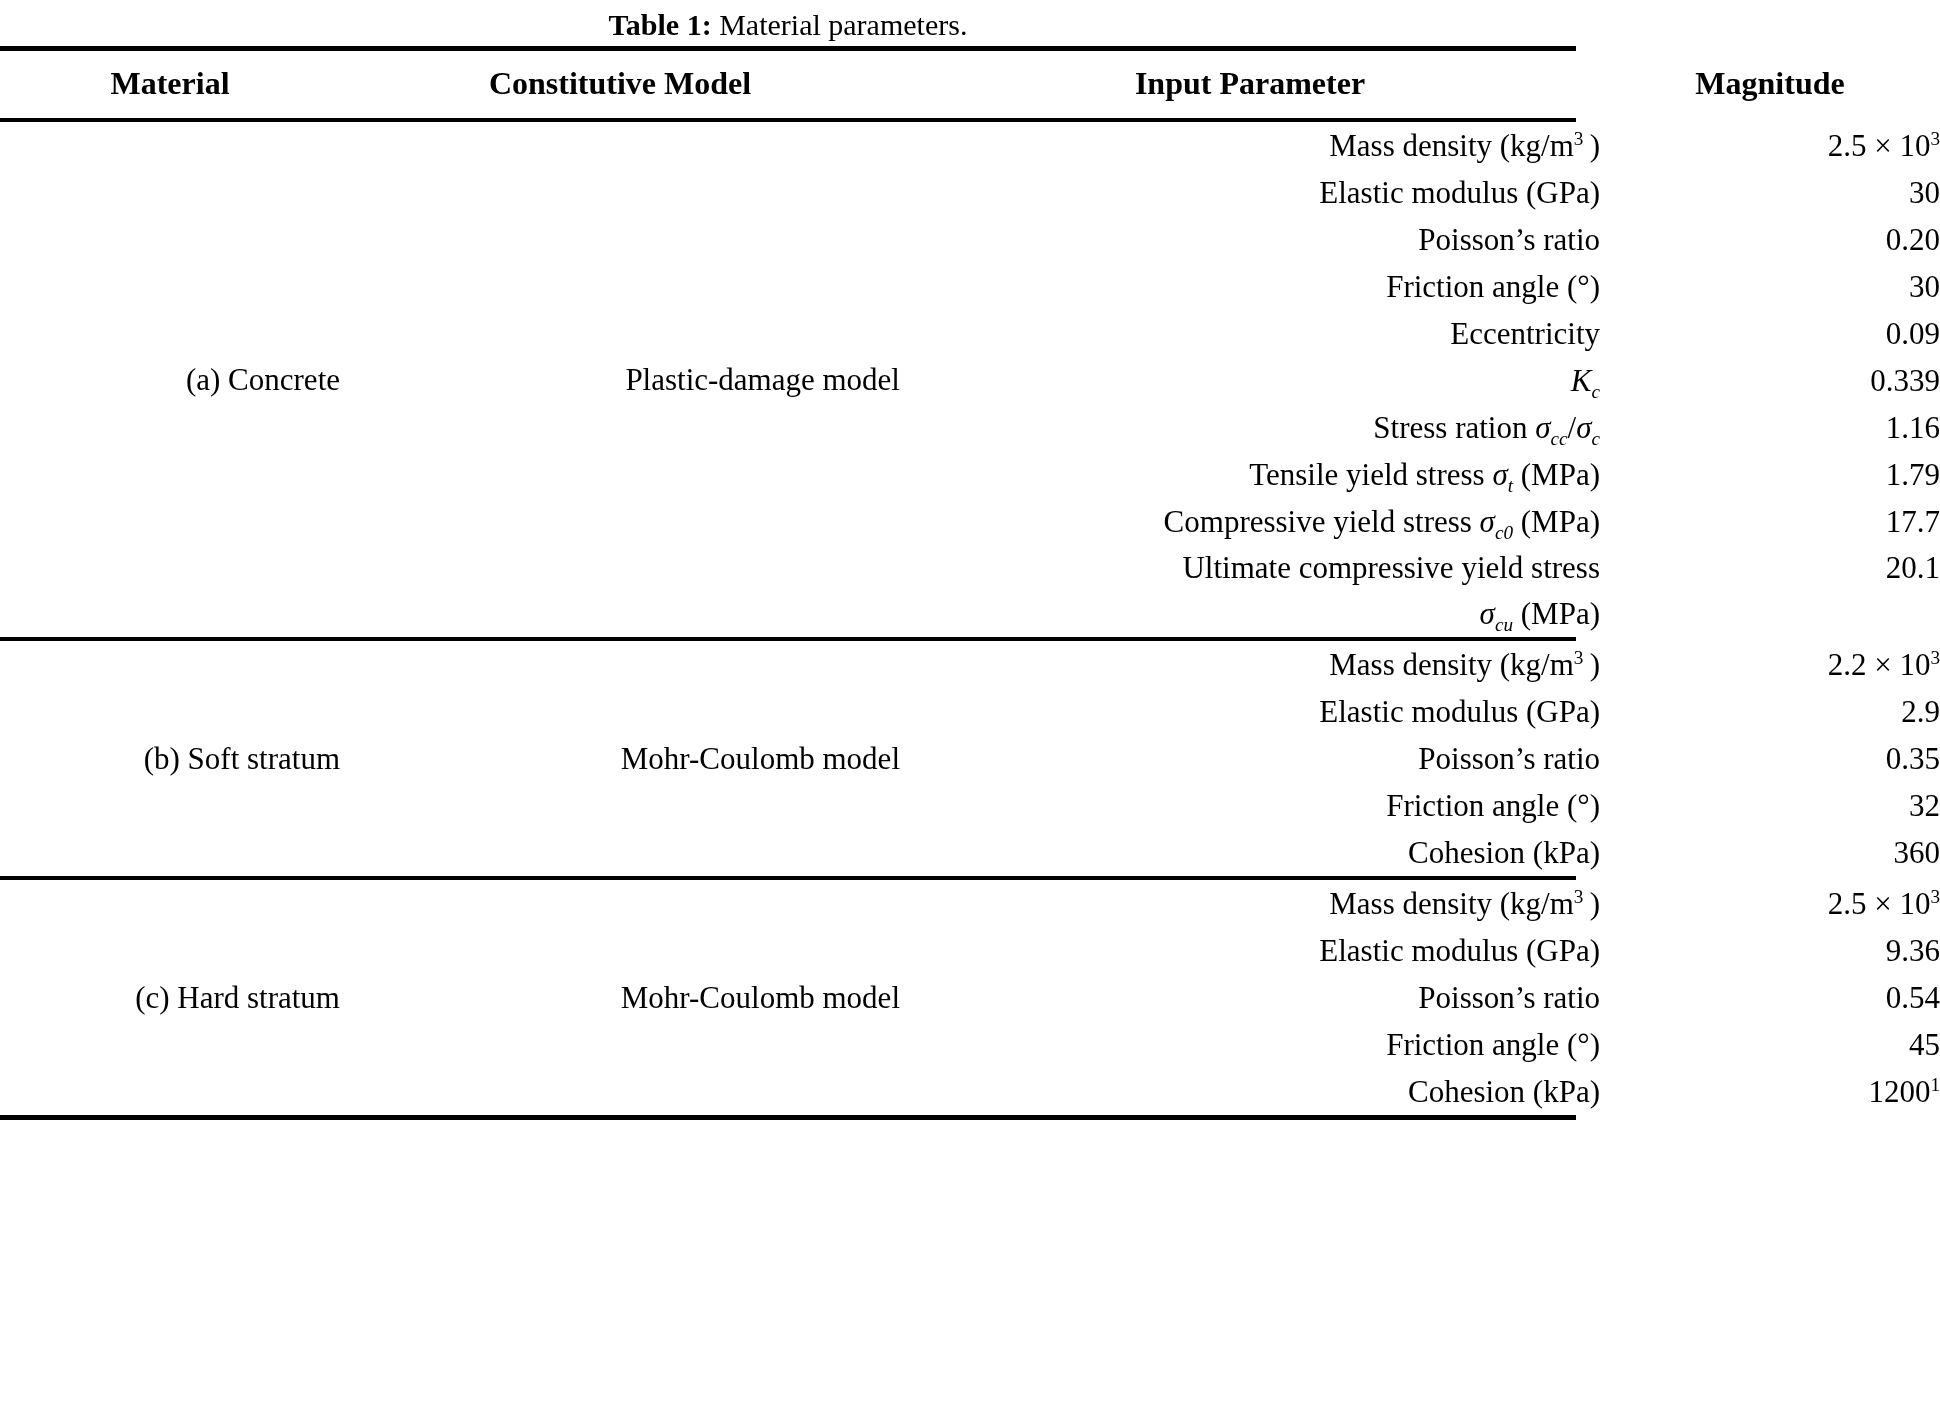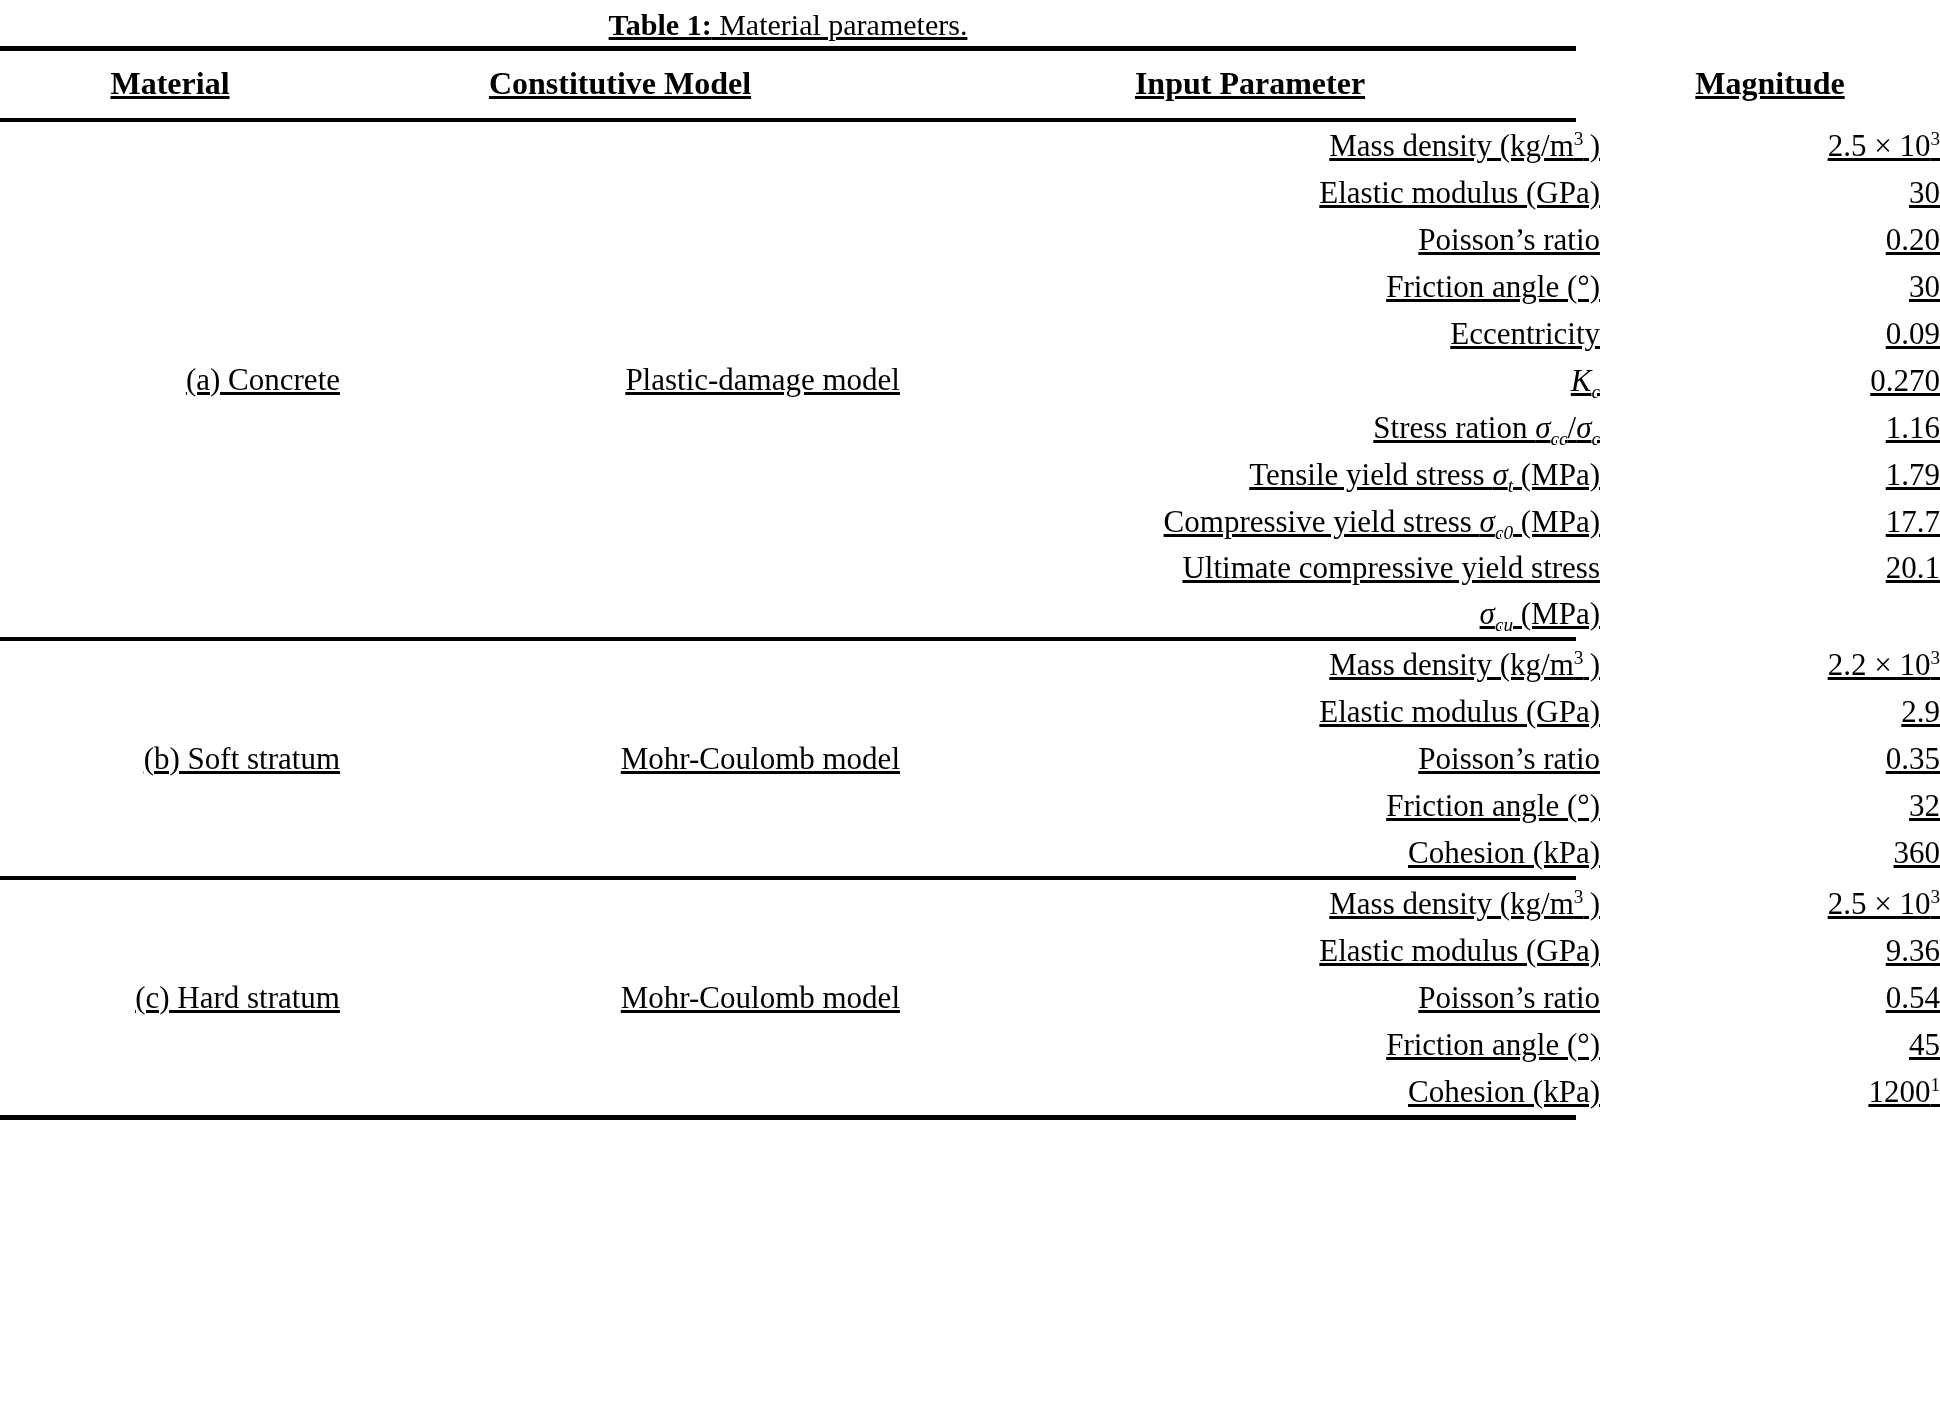--- a/index.html
+++ b/index.html
@@ -13,21 +13,20 @@
     font-family: "Liberation Serif", "DejaVu Serif", serif;
     color: #000000;
     overflow: hidden;
   }
 
   .page {
     position: relative;
     width: 1576px;
     height: 1428px;
     box-sizing: border-box;
-    text-decoration: underline;
   }
 
   
   .caption {
     width: 100%;
     text-align: center;
     font-size: 30px;
     line-height: 42px;
     padding-top: 4px;
     white-space: nowrap;
@@ -163,21 +162,21 @@
       <tr>
         <td class="param">Friction angle (°)</td>
         <td class="mag">30</td>
       </tr>
       <tr>
         <td class="param">Eccentricity</td>
         <td class="mag">0.09</td>
       </tr>
       <tr>
         <td class="param"><i class="v">K</i><sub><i class="v">c</i></sub></td>
-        <td class="mag">0.270</td>
+        <td class="mag">0.339</td>
       </tr>
       <tr>
         <td class="param">Stress ration <i class="v">σ</i><sub><i class="v">cc</i></sub>/<i class="v">σ</i><sub><i class="v">c</i></sub></td>
         <td class="mag">1.16</td>
       </tr>
       <tr>
         <td class="param">Tensile yield stress <i class="v">σ</i><sub><i class="v">t</i></sub> (MPa)</td>
         <td class="mag">1.79</td>
       </tr>
       <tr>

